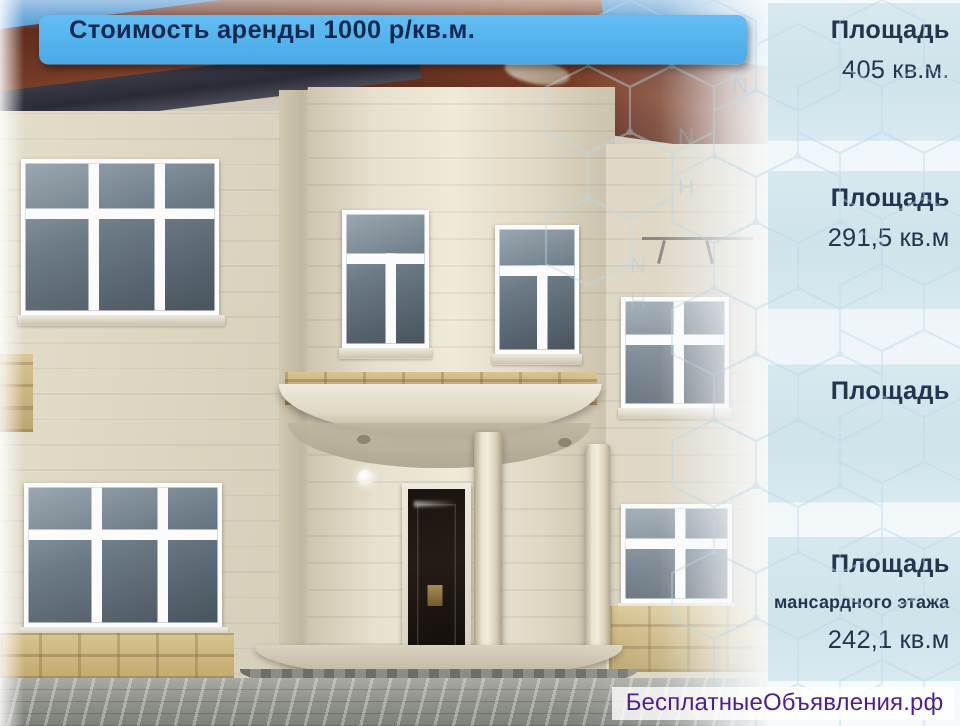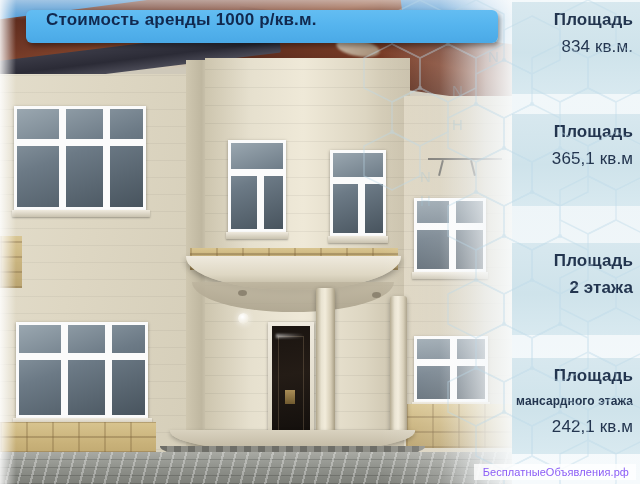--- a/index.html
+++ b/index.html
@@ -381,22 +381,22 @@
     white-space: nowrap;
   }
 
   
   .watermark {
     position: absolute;
     right: 4px;
     bottom: 4px;
     padding: 2px 7px 2px 9px;
     background: rgba(255,255,255,.80);
-    font-size: 11px;
-    color: #8b5cf6;
+    font-size: 16px;
+    color: #4c1d95;
     letter-spacing: .1px;
     white-space: nowrap;
     margin-top: 46px;
   }
 </style>
 </head>
 <body>
 
 <div id="screenshot">
 
@@ -491,31 +491,30 @@
 
     <div class="photo-fade"></div>
     <div class="photo-fade-top"></div>
     <div class="photo-fade-left"></div>
   </div>
 
   <div class="panel-col">
 
     <div class="info-panel" id="panel-0">
       <div class="info-line">Площадь</div>
-      <div class="info-line value">834 кв.м.</div>
+      <div class="info-line value">405 кв.м.</div>
     </div>
 
     <div class="info-panel" id="panel-1">
       <div class="info-line">Площадь</div>
-      <div class="info-line value">365,1 кв.м</div>
+      <div class="info-line value">291,5 кв.м</div>
     </div>
 
     <div class="info-panel" id="panel-2">
       <div class="info-line">Площадь</div>
-      <div class="info-line">2 этажа</div>
     </div>
 
     <div class="info-panel" id="panel-3">
       <div class="info-line">Площадь</div>
       <div class="info-line small">мансардного этажа</div>
       <div class="info-line value">242,1 кв.м</div>
     </div>
   </div>
 
   <svg class="hex-overlay" viewBox="0 0 640 484" xmlns="http://www.w3.org/2000/svg">

